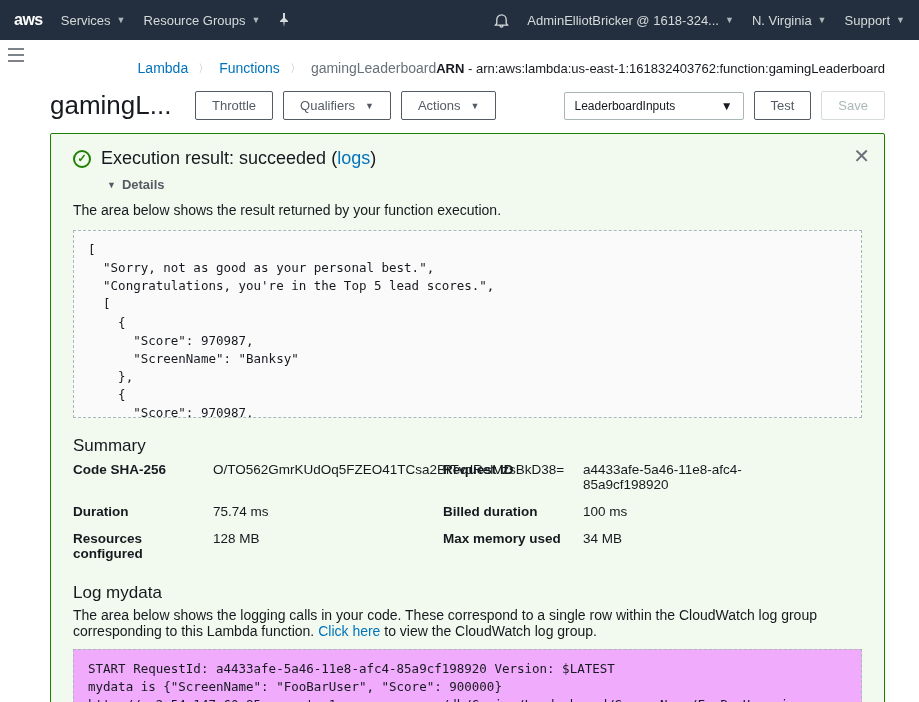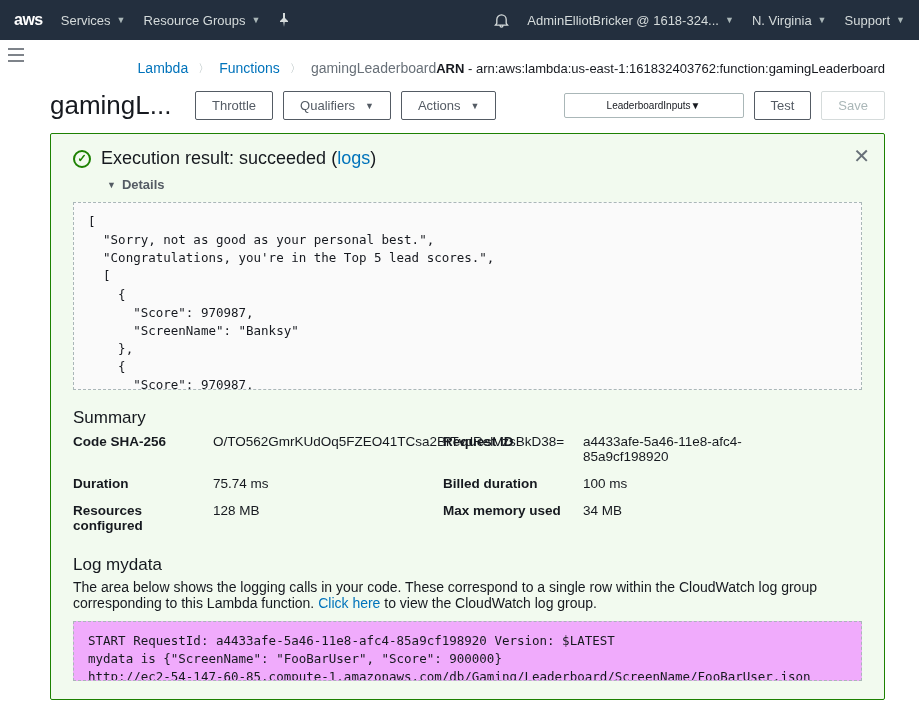--- a/index.html
+++ b/index.html
@@ -42,22 +42,22 @@
   .headrow { display:flex; align-items:center; gap:10px; padding-bottom:12px; }
   .fnname { font-size:26px; font-weight:400; width:135px; white-space:nowrap; overflow:hidden; text-overflow:ellipsis; }
   .btn {
     border:1px solid #545b64; background:#fff; color:#545b64;
     padding:6px 16px; font-size:13px; cursor:pointer; border-radius:2px;
     display:flex; align-items:center; gap:10px;
   }
   .btn .tri { font-size:9px; color:#545b64;}
   .select {
     border:1px solid #aab7b8; background:#fff; color:#16191f;
-    padding:6px 10px; font-size:10px; width:180px;
-    display:flex; justify-content:center; align-items:center; cursor:pointer; border-radius:2px;
+    padding:6px 10px; font-size:12px; width:180px;
+    display:flex; justify-content:space-between; align-items:center; cursor:pointer; border-radius:2px;
   }
   .btn.disabled { color:#aab7b8; border-color:#d5dbdb; cursor:default; }
   
   .panel {
     border:1px solid #1d8102; border-radius:2px; background:#f2faef;
     padding:14px 22px 18px 22px; position:relative; margin-bottom:20px;
   }
   .closebtn { position:absolute; top:10px; right:14px; cursor:pointer; color:#687078; font-size:20px; }
   .phead { display:flex; align-items:center; gap:10px; font-size:18px; }
   .okcircle { width:18px; height:18px; border:2px solid #1d8102; border-radius:50%; display:flex; align-items:center; justify-content:center;}
@@ -180,20 +180,21 @@
       <span class="okcircle"></span>
       <span>
         <span>Execution result: succeeded (</span><span class="loglink">logs</span><span>)</span>
       </span>
     </div>
     <div class="details">
       <span class="dt">▼</span>
       <span>Details</span>
     </div>
     <div class="pbody">
+      <div class="desc">The area below shows the result returned by your function execution.</div>
       <div class="codebox">[
   "Sorry, not as good as your personal best.",
   "Congratulations, you're in the Top 5 lead scores.",
   [
     {
       "Score": 970987,
       "ScreenName": "Banksy"
     },
     {
       "Score": 970987,

